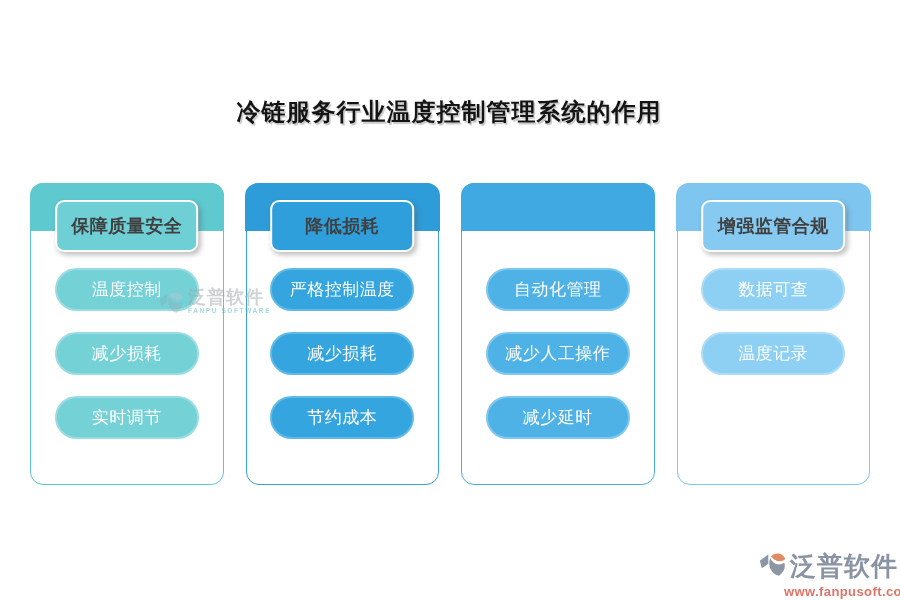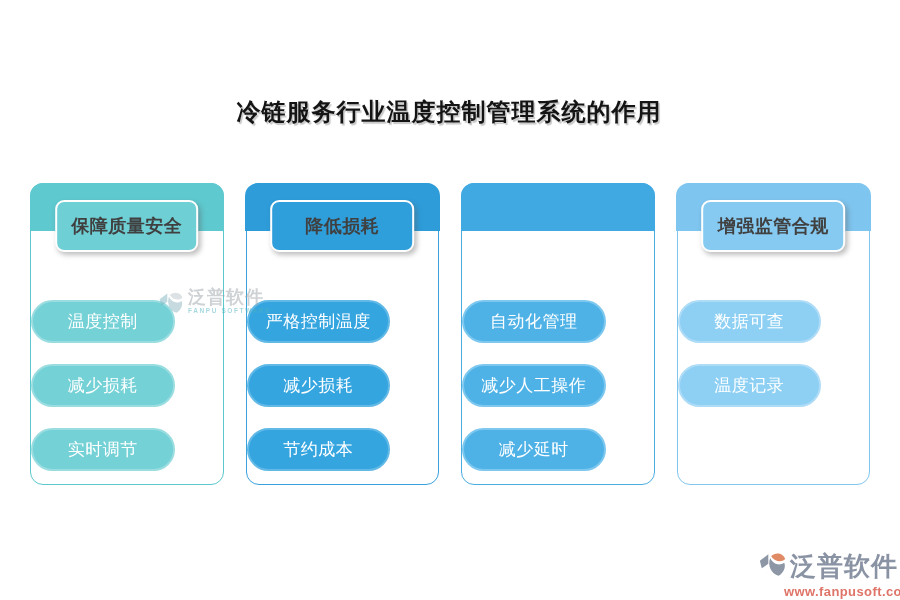--- a/index.html
+++ b/index.html
@@ -70,25 +70,25 @@
     align-items: center;
     justify-content: center;
     color: #404040;
     font-size: 18px;
     font-weight: bold;
     letter-spacing: 0.5px;
     white-space: nowrap;
   }
   .pills {
     position: absolute;
-    top: 116px;
+    top: 84px;
     left: 0; right: 0;
     display: flex;
     flex-direction: column;
-    align-items: flex-start;
+    align-items: center;
     gap: 21px;
   }
   .pill {
     width: 75%;
     height: 43px;
     box-sizing: border-box;
     background: var(--pill);
     border: 2px solid var(--pill-border);
     border-radius: 22px;
     display: flex;

